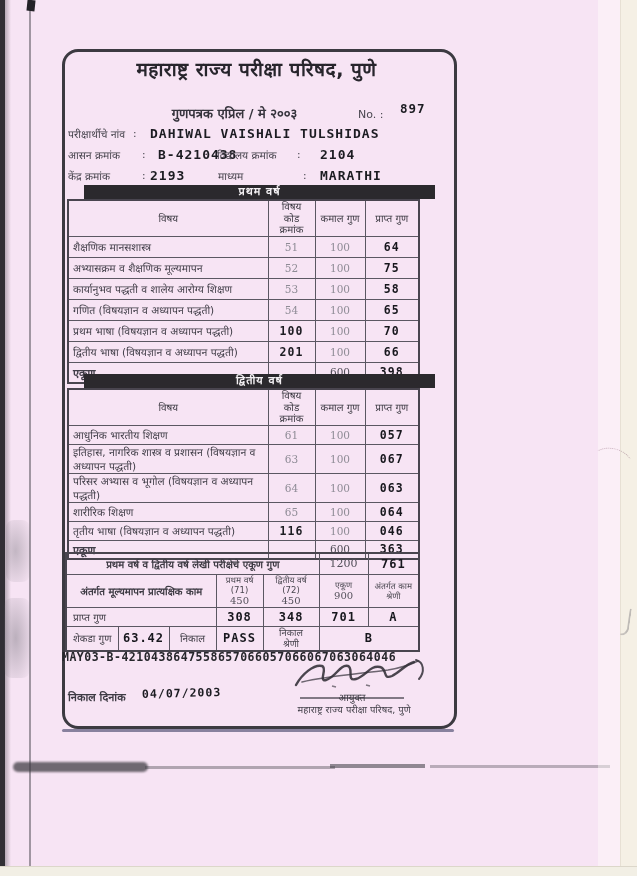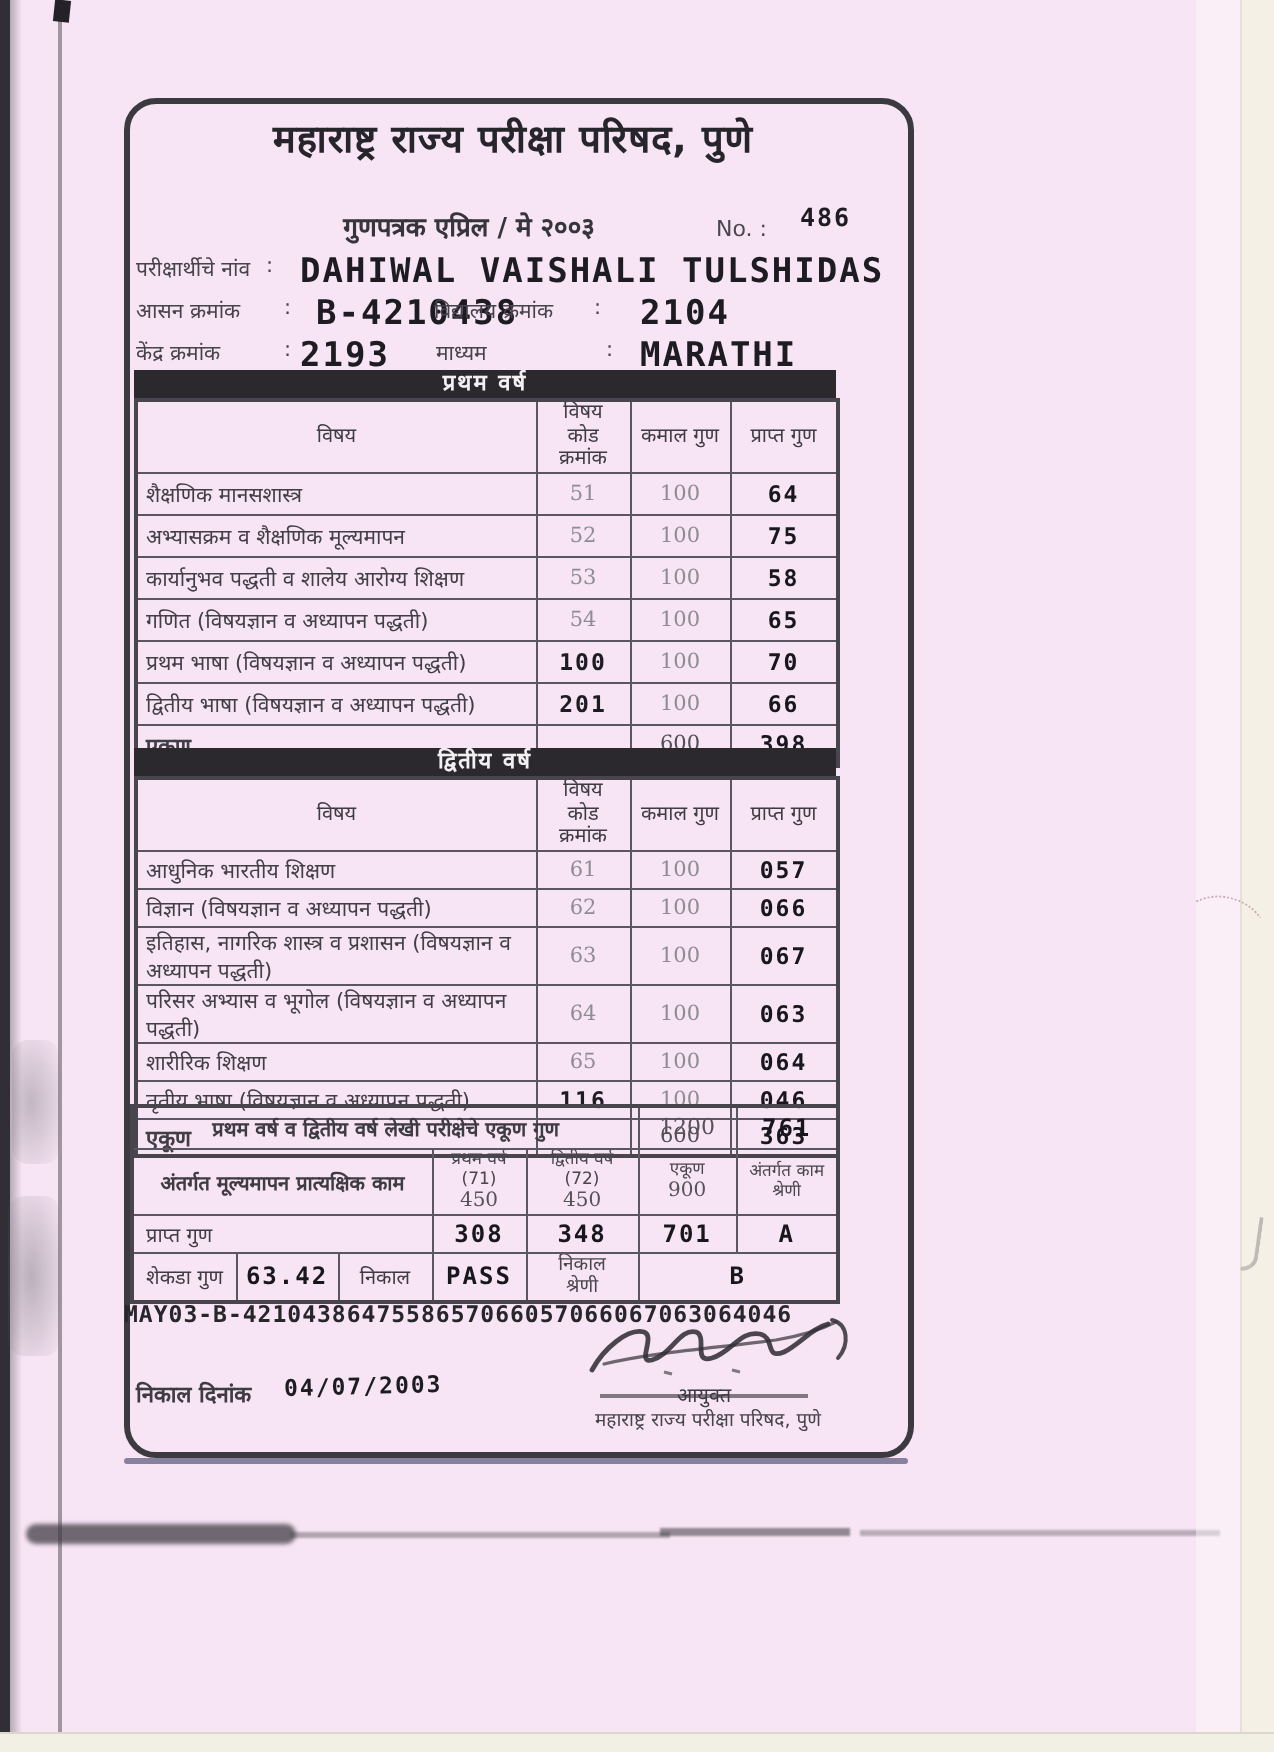--- a/index.html
+++ b/index.html
@@ -34,23 +34,23 @@
   .abs{position:absolute;}
   .dev{font-family:"DejaVu Sans",sans-serif;color:#413e48;}
   .typed{font-family:"DejaVu Sans Mono","Liberation Mono",monospace;font-weight:bold;color:#1c1c22;letter-spacing:1px;}
   .title{left:62px;top:56px;width:389px;text-align:center;font-size:19px;font-weight:bold;color:#27252c;letter-spacing:.5px;}
   .subtitle{left:62px;top:85px;width:389px;text-align:center;font-size:13px;font-weight:bold;color:#33313a;}
   .docline{left:40px;top:104px;width:389px;text-align:center;font-size:13px;font-weight:bold;color:#36343d;}
   .no-label{left:358px;top:108px;font-size:11px;color:#4a4750;}
   .no-value{left:400px;top:101px;font-size:12.5px;}
   .info-label{font-size:10.5px;color:#46434c;}
   .info-colon{font-size:10.5px;color:#46434c;}
-  .info-val{font-size:17px;}
-  
-  .band{position:absolute;left:67px;width:351px;height:14px;background:#2b292d;color:#f3f0f3;
+  .info-val{font-size:13px;}
+  
+  .band{position:absolute;left:84px;width:351px;height:14px;background:#2b292d;color:#f3f0f3;
         text-align:center;font-size:11px;font-weight:bold;line-height:14px;letter-spacing:1px;}
   table.marks{position:absolute;left:67px;border-collapse:collapse;table-layout:fixed;width:351px;}
   table.marks td,table.marks th{border:1px solid #5b5762;padding:0 4px;overflow:hidden;}
   table.marks{border:2px solid #49454f;}
   th.h{font-size:10px;font-weight:normal;color:#3e3b44;text-align:center;line-height:1.15;}
   td.sub{font-size:10.5px;text-align:left;padding-left:7px;color:#413e48;}
   .t1 tbody tr{height:21px;}
   .t2 tbody tr{height:19px;}
   .t1 thead tr{height:27px;}
   .t2 thead tr{height:25px;}
@@ -96,21 +96,21 @@
   <div class="bottom-strip"></div>
   <div class="curve-mark"></div>
   <div class="pencil-j"></div>
 
   <div class="frame"></div>
   <div class="frame-underline"></div>
 
   <div class="abs dev title">महाराष्ट्र राज्य परीक्षा परिषद, पुणे</div>
   <div class="abs dev docline">गुणपत्रक एप्रिल / मे २००३</div>
   <div class="abs no-label">No. :</div>
-  <div class="abs typed no-value">486</div>
+  <div class="abs typed no-value">897</div>
 
   <div class="abs dev info-label" style="left:68px;top:127px;">परीक्षार्थीचे नांव</div>
   <div class="abs info-colon" style="left:133px;top:127px;">:</div>
   <div class="abs typed info-val" style="left:150px;top:126px;">DAHIWAL VAISHALI TULSHIDAS</div>
 
   <div class="abs dev info-label" style="left:68px;top:148px;">आसन क्रमांक</div>
   <div class="abs info-colon" style="left:142px;top:148px;">:</div>
   <div class="abs typed info-val" style="left:158px;top:147px;">B-4210438</div>
   <div class="abs dev info-label" style="left:217px;top:148px;">विद्यालय क्रमांक</div>
   <div class="abs info-colon" style="left:297px;top:148px;">:</div>
@@ -208,26 +208,20 @@
       </tr>
     </thead>
     <tbody id="y2body">
         <tr>
           <td class="sub">आधुनिक भारतीय शिक्षण</td>
           <td class="code-pre">61</td>
           <td class="max-pre">100</td>
           <td class="obt">057</td>
         </tr>
         <tr>
-          <td class="sub">विज्ञान (विषयज्ञान व अध्यापन पद्धती)</td>
-          <td class="code-pre">62</td>
-          <td class="max-pre">100</td>
-          <td class="obt">066</td>
-        </tr>
-        <tr>
           <td class="sub">इतिहास, नागरिक शास्त्र व प्रशासन (विषयज्ञान व अध्यापन पद्धती)</td>
           <td class="code-pre">63</td>
           <td class="max-pre">100</td>
           <td class="obt">067</td>
         </tr>
         <tr>
           <td class="sub">परिसर अभ्यास व भूगोल (विषयज्ञान व अध्यापन पद्धती)</td>
           <td class="code-pre">64</td>
           <td class="max-pre">100</td>
           <td class="obt">063</td>

